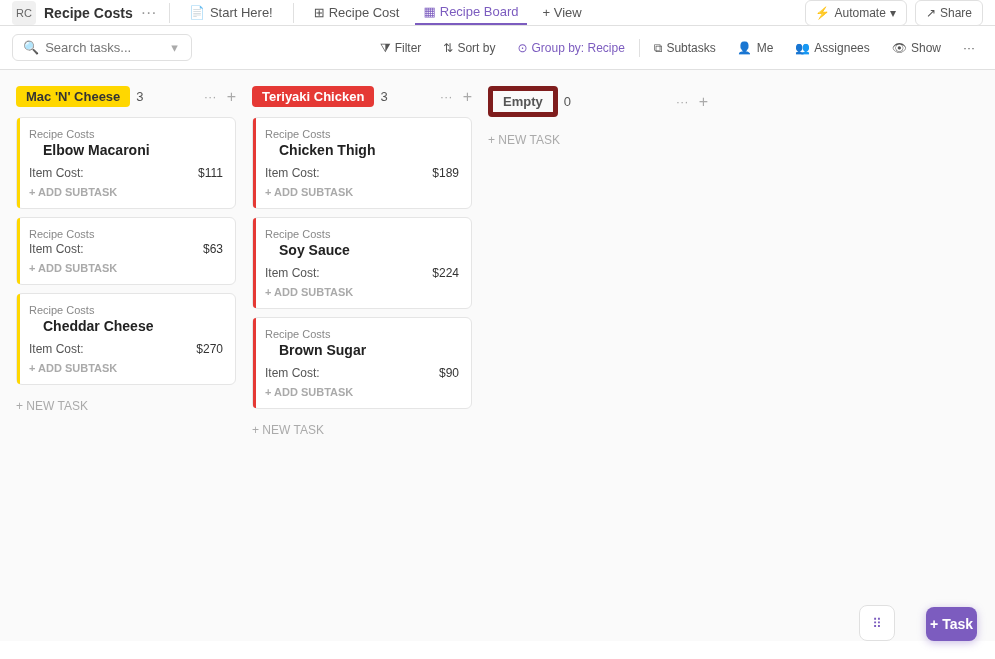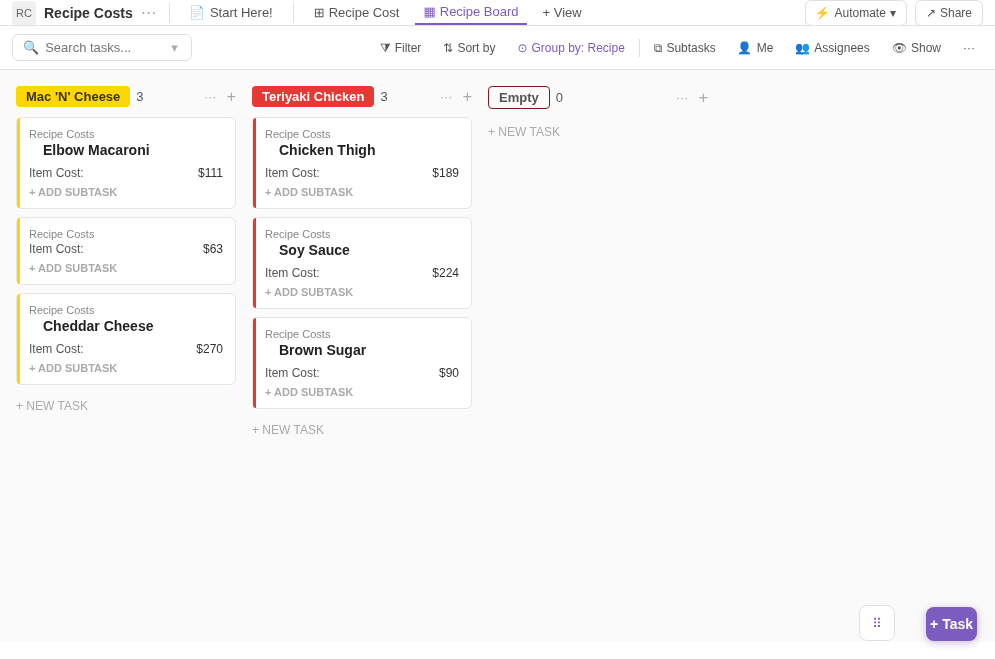--- a/index.html
+++ b/index.html
@@ -28,21 +28,21 @@
 
     
     .board { display: flex; gap: 16px; padding: 16px; overflow-x: auto; align-items: flex-start; background: #fafafa; height: calc(659px - 88px); }
 
     
     .column { width: 220px; min-width: 220px; display: flex; flex-direction: column; gap: 0; }
     .column-header { display: flex; align-items: center; gap: 6px; margin-bottom: 10px; }
     .column-label { padding: 3px 10px; border-radius: 4px; font-weight: 700; font-size: 13px; }
     .column-label.yellow { background: #FFD700; color: #333; }
     .column-label.red { background: #e53935; color: #fff; }
-    .column-label.gray { background: transparent; color: #555; border: 1px solid #7f1d1d; }
+    .column-label.gray { background: transparent; color: #555; border: 5px solid #7f1d1d; }
     .column-count { font-size: 13px; color: #555; font-weight: 500; }
     .column-dots { color: #aaa; cursor: pointer; margin-left: auto; }
     .column-add { color: #aaa; cursor: pointer; font-size: 16px; margin-left: 4px; }
 
     
     .card { background: #fff; border-radius: 6px; border: 1px solid #e5e5e5; padding: 10px 12px; margin-bottom: 8px; cursor: pointer; position: relative; }
     .card-left-bar { position: absolute; left: 0; top: 0; bottom: 0; width: 3px; border-radius: 6px 0 0 6px; }
     .card-left-bar.yellow { background: #FFD700; }
     .card-left-bar.red { background: #e53935; }
     .card-label { font-size: 11px; color: #888; margin-bottom: 2px; }

